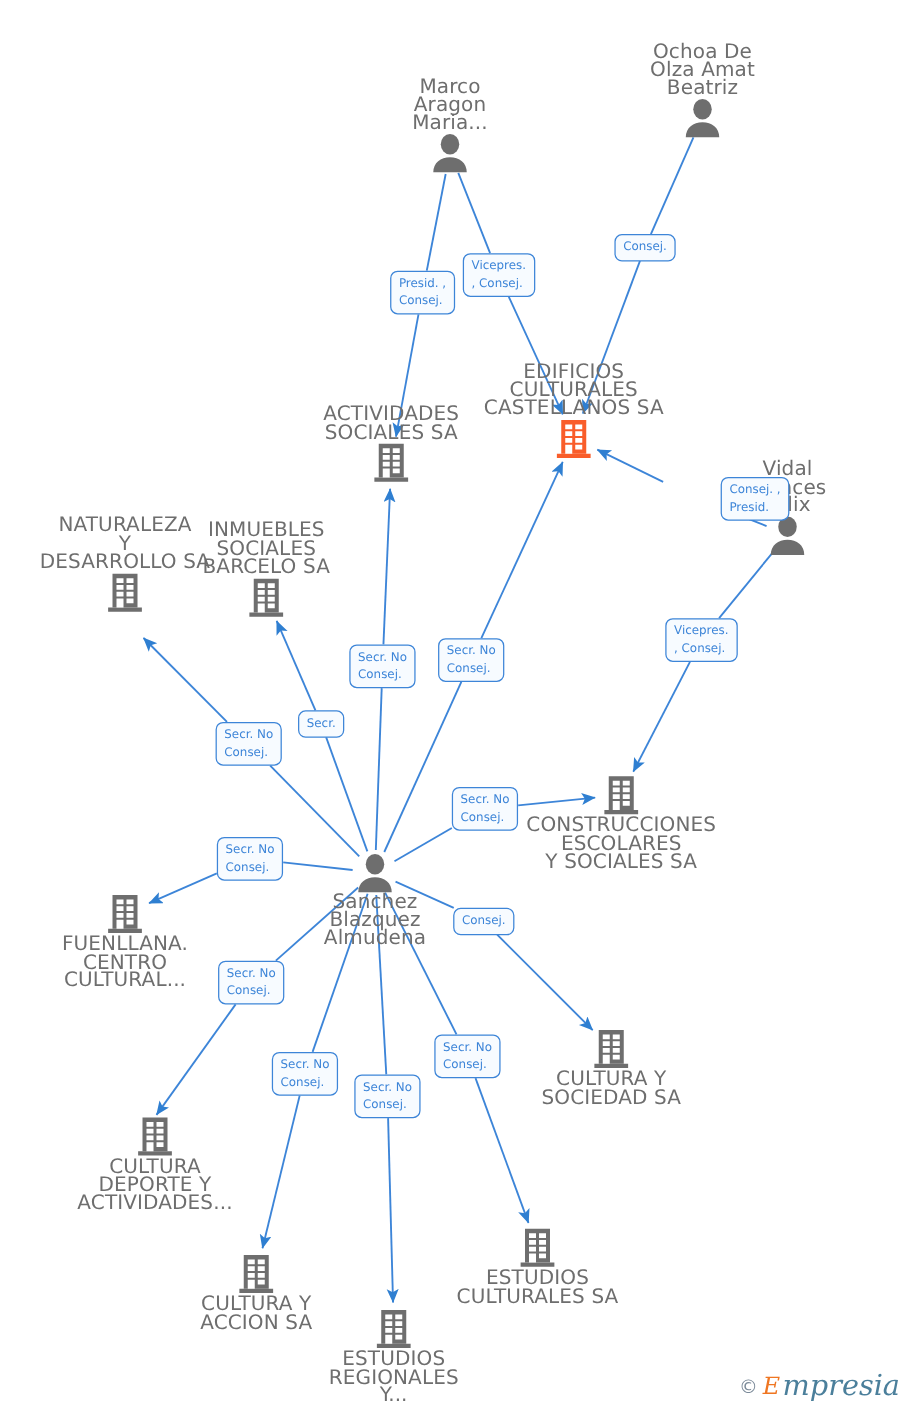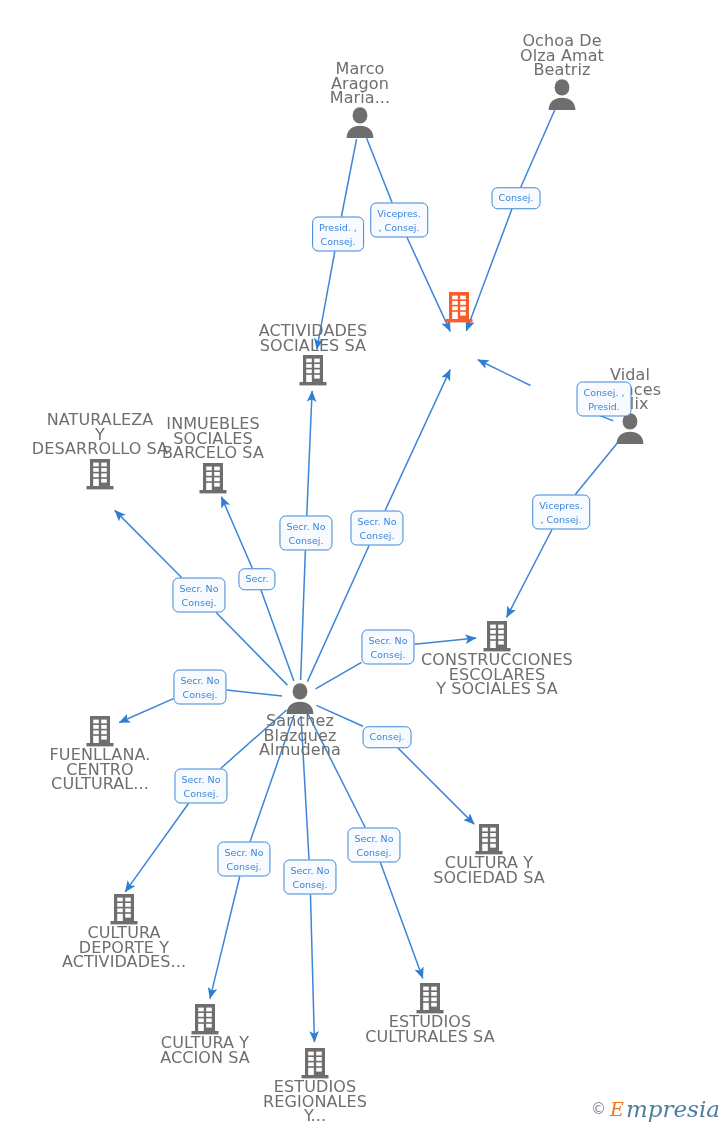--- a/index.html
+++ b/index.html
@@ -20,21 +20,21 @@
   }
   .node .glyph{display:block;margin:0 auto;}
   .node.person .glyph{width:34px;height:32px;}
   .node.company .glyph{width:30px;height:34px;}
 
   
   .rel{
     position:absolute;transform:translate(-50%,-50%);
     background:#f7fbff;border:1.4px solid #3d85d8;border-radius:6px;
     color:#3d85d8;font-size:9.5px;line-height:13.5px;
-    padding:3px 6px;text-align:center;white-space:pre-line;
+    padding:3px 6px;text-align:left;white-space:pre-line;
     box-sizing:border-box;
   }
 
   
   #watermark{
     position:absolute;right:8px;bottom:6px;
     display:flex;align-items:center;gap:4px;
   }
   #watermark .copy{color:#7b8a99;font-size:15px;line-height:15px;}
   #watermark .wm-e{color:#ef7622;font-family:"DejaVu Serif","Liberation Serif",serif;
@@ -119,20 +119,23 @@
       <div class="node person" style="left: 300px; top: 682px;">
         <svg class="glyph" viewBox="0 0 34 32">
           <ellipse cx="17" cy="9.4" rx="7.4" ry="8.2" fill="#6e6e6e"></ellipse>
           <path d="M3.6 32c0-8.0 6.0-12.2 13.4-12.2S30.4 24 30.4 32z" fill="#6e6e6e"></path>
         </svg>
         <div class="caption">Sanchez
 Blazquez
 Almudena</div>
       </div>
       <div class="node company" style="left: 459px; top: 290px;">
+        <div class="caption">EDIFICIOS
+CULTURALES
+CASTELLANOS SA</div>
         <svg class="glyph" viewBox="0 0 30 34">
           <rect x="5" y="2" width="20" height="27" fill="#f95d2a"></rect>
           <rect x="1.5" y="29" width="27" height="3.4" fill="#f95d2a"></rect>
           <rect x="8.2" y="5.6" width="5.6" height="3.8" fill="#fff"></rect>
           <rect x="16.2" y="5.6" width="5.6" height="3.8" fill="#fff"></rect>
           <rect x="8.2" y="11" width="5.6" height="3.8" fill="#fff"></rect>
           <rect x="16.2" y="11" width="5.6" height="3.8" fill="#fff"></rect>
           <rect x="8.2" y="16.4" width="5.6" height="3.8" fill="#fff"></rect>
           <rect x="16.2" y="16.4" width="5.6" height="3.8" fill="#fff"></rect>
           <rect x="8.2" y="21.8" width="5.6" height="7.2" fill="#fff"></rect>

